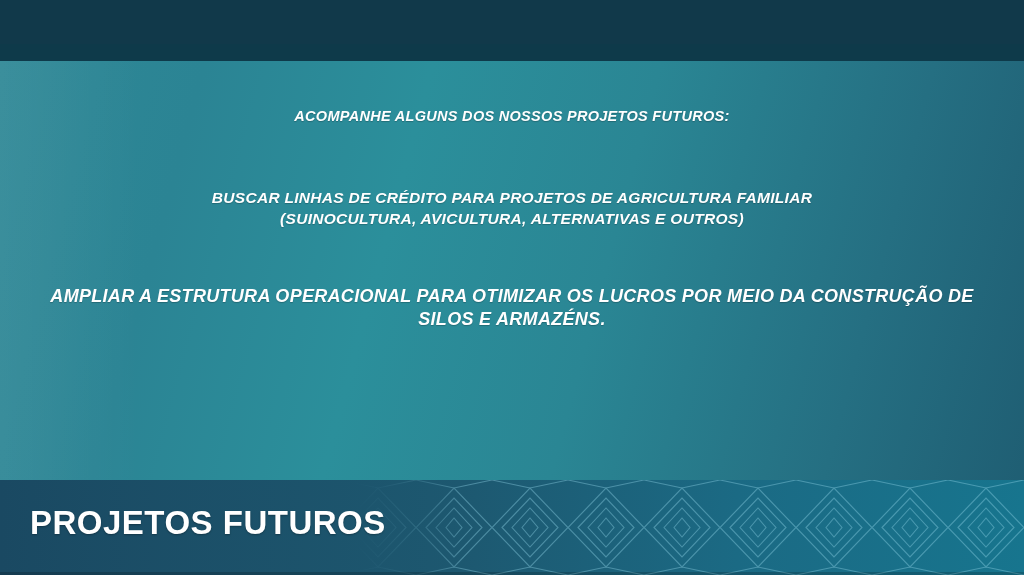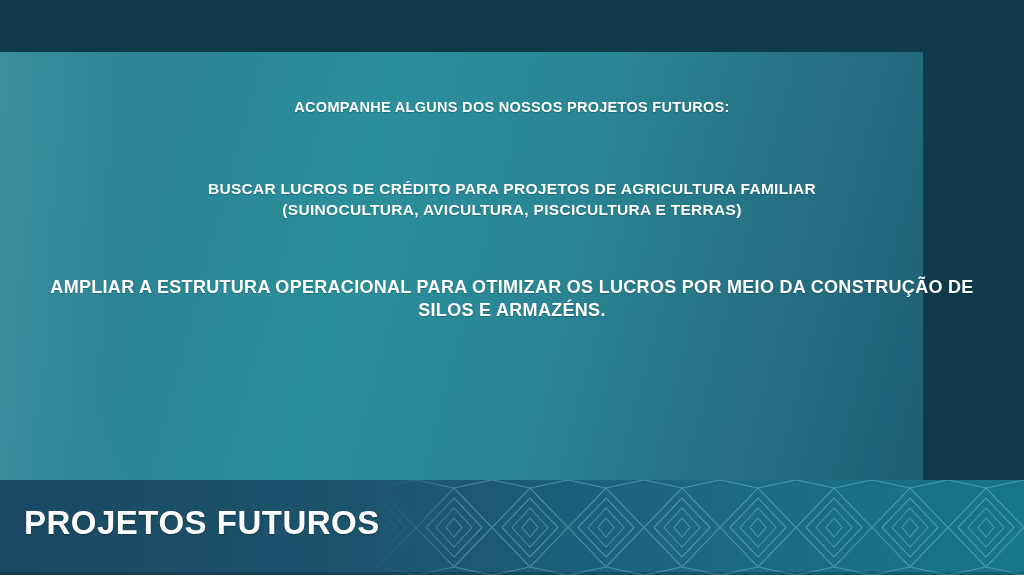--- a/index.html
+++ b/index.html
@@ -23,30 +23,31 @@
   .top-bar {
     position: absolute;
     top: 0; left: 0;
     width: 1024px;
     height: 44px;
     background: #11394a;
   }
   
   .content-area {
     position: absolute;
-    top: 52px; left: 0;
-    width: 923px;
+    top: 61px; left: 0;
+    width: 1024px;
     height: 436px;
     background: linear-gradient(105deg,
         #2f8896 0%,
         #2b8494 18%,
         #2b8f9b 38%,
         #2a8694 58%,
         #256f82 82%,
         #1f5e73 100%);
+    font-style: italic;
   }
   
   .content-area::before {
     content: "";
     position: absolute;
     top: 0; left: 0;
     width: 140px;
     height: 100%;
     background: linear-gradient(90deg, rgba(255,255,255,0.06), rgba(255,255,255,0));
     pointer-events: none;
@@ -93,21 +94,21 @@
   .footer-pattern {
     position: absolute;
     left: 340px;
     top: 0;
     width: 684px;
     height: 95px;
     opacity: 0.55;
   }
   .footer-title {
     position: absolute;
-    left: 24px;
+    left: 30px;
     top: 24px;
     font-size: 33px;
     font-weight: bold;
     color: #ffffff;
     letter-spacing: 0.5px;
     text-shadow: 0 1px 2px rgba(0,0,0,0.3);
   }
   
   .bottom-edge {
     position: absolute;
@@ -120,22 +121,22 @@
 </head>
 <body>
 
 <div class="slide">
 
   <div class="top-bar"></div>
 
   <div class="content-area">
     <div class="body-text">
       <div class="line l-heading">ACOMPANHE ALGUNS DOS NOSSOS PROJETOS FUTUROS:</div>
-      <div class="line l-1">BUSCAR LUCROS DE CRÉDITO PARA PROJETOS DE AGRICULTURA FAMILIAR</div>
-      <div class="line l-2b">(SUINOCULTURA, AVICULTURA, PISCICULTURA E TERRAS)</div>
+      <div class="line l-1">BUSCAR LINHAS DE CRÉDITO PARA PROJETOS DE AGRICULTURA FAMILIAR</div>
+      <div class="line l-2b">(SUINOCULTURA, AVICULTURA, ALTERNATIVAS E OUTROS)</div>
       <div class="line l-4">AMPLIAR A ESTRUTURA OPERACIONAL PARA OTIMIZAR OS LUCROS POR MEIO DA CONSTRUÇÃO DE SILOS E ARMAZÉNS.</div>
     </div>
   </div>
 
   <div class="footer">
     <div class="footer-grad"></div>
 
     <svg class="footer-pattern" viewBox="0 0 684 95" preserveAspectRatio="none">
       <defs>
         <pattern id="diamonds" width="76" height="95" patternUnits="userSpaceOnUse">

